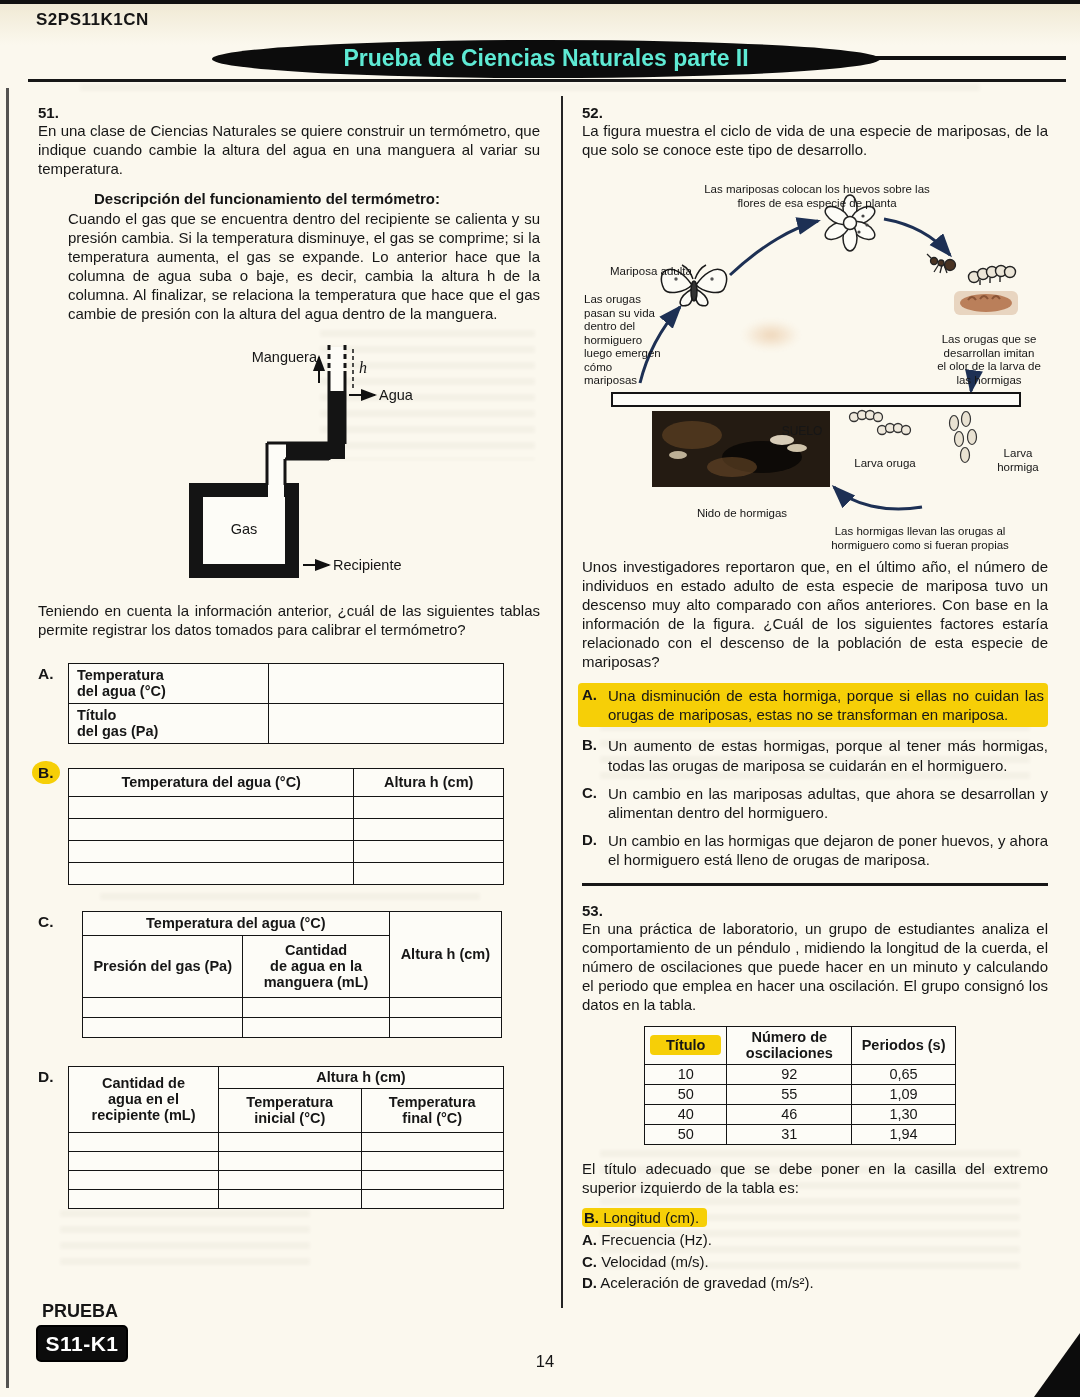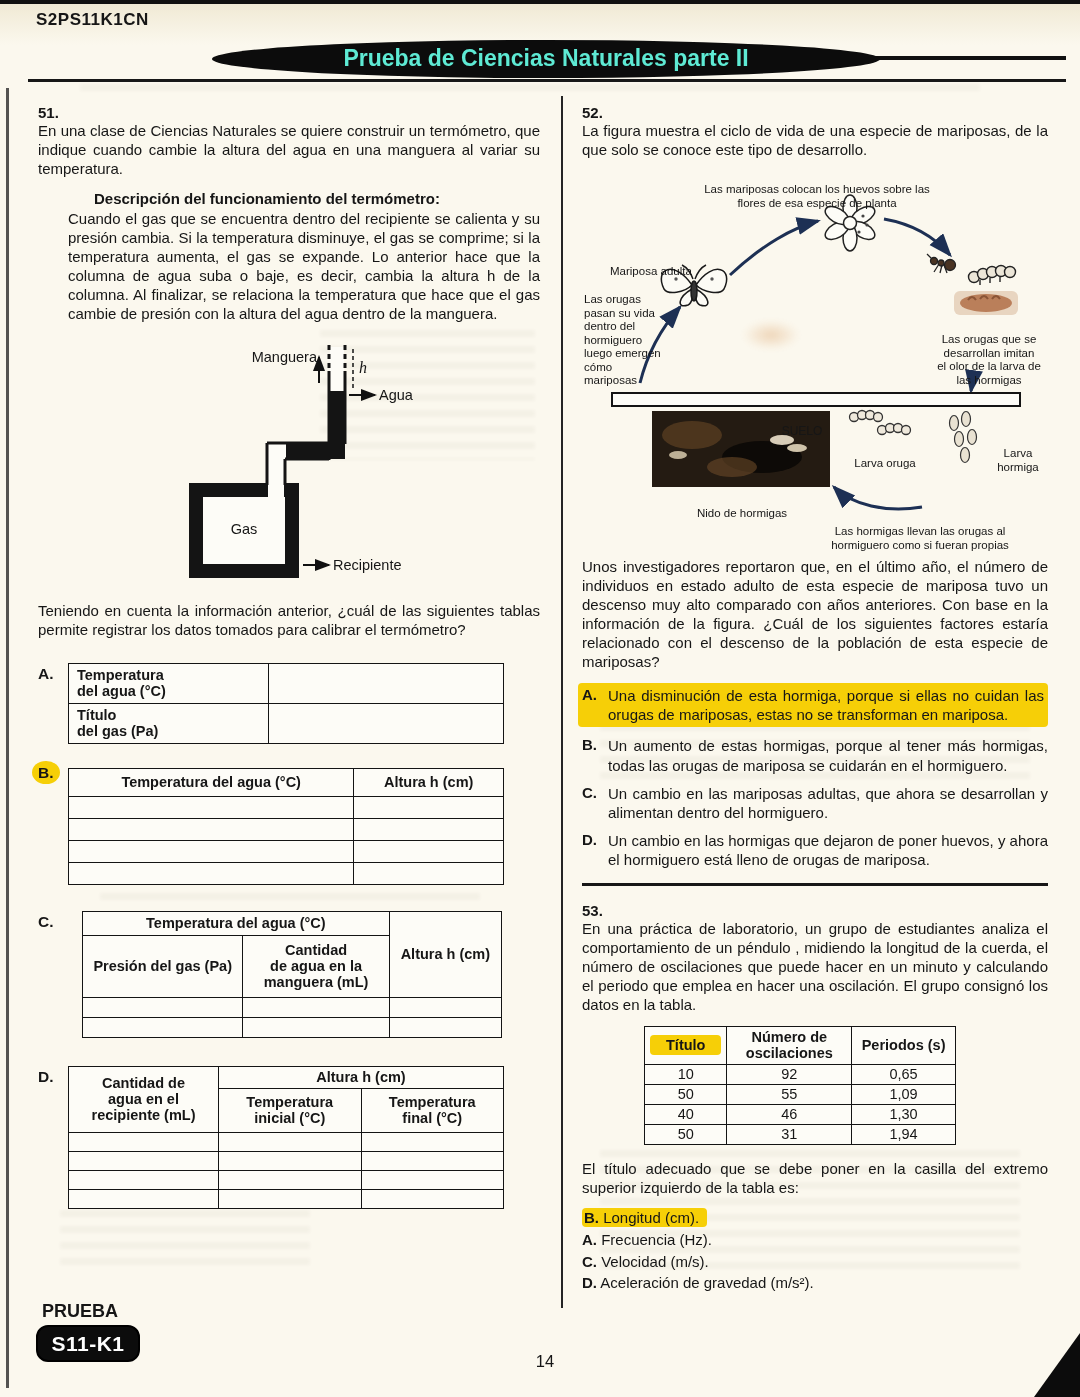--- a/index.html
+++ b/index.html
@@ -93,22 +93,22 @@
   .tbl53 th { text-align:center; height:38px; vertical-align:middle; }
   .tbl53 .t1 { width:72px; } .tbl53 .t2 { width:130px; } .tbl53 .t3 { width:110px; }
   .tbl53 td { text-align:center; height:20px; }
   .tbl53 .hl-cell { background:#f6cf07; border-radius:4px; padding:2px 16px; }
 
   .opt3 { font-size:15px; line-height:1.45; }
   .opt3 .num { font-weight:700; }
 
   
   .footer-label { position:absolute; left:42px; top:1301px; font-weight:700; font-size:18px; }
-  .footer-badge { position:absolute; left:36px; top:1325px; width:104px; height:37px; background:#0c0c0c;
-                  border:2px solid #000; border-radius:12px; color:#fff; font-weight:700; font-size:21px;
+  .footer-badge { position:absolute; left:36px; top:1325px; width:92px; height:37px; background:#0c0c0c;
+                  border:2px solid #000; border-radius:5px; color:#fff; font-weight:700; font-size:21px;
                   text-align:center; line-height:33px; letter-spacing:.5px; }
   .page-num { position:absolute; left:520px; top:1352px; width:50px; text-align:center; font-size:16.5px; }
 </style>
 </head>
 <body>
 
 <div id="page">
 
   <div class="edge-top"></div>
   <div class="edge-left"></div>

